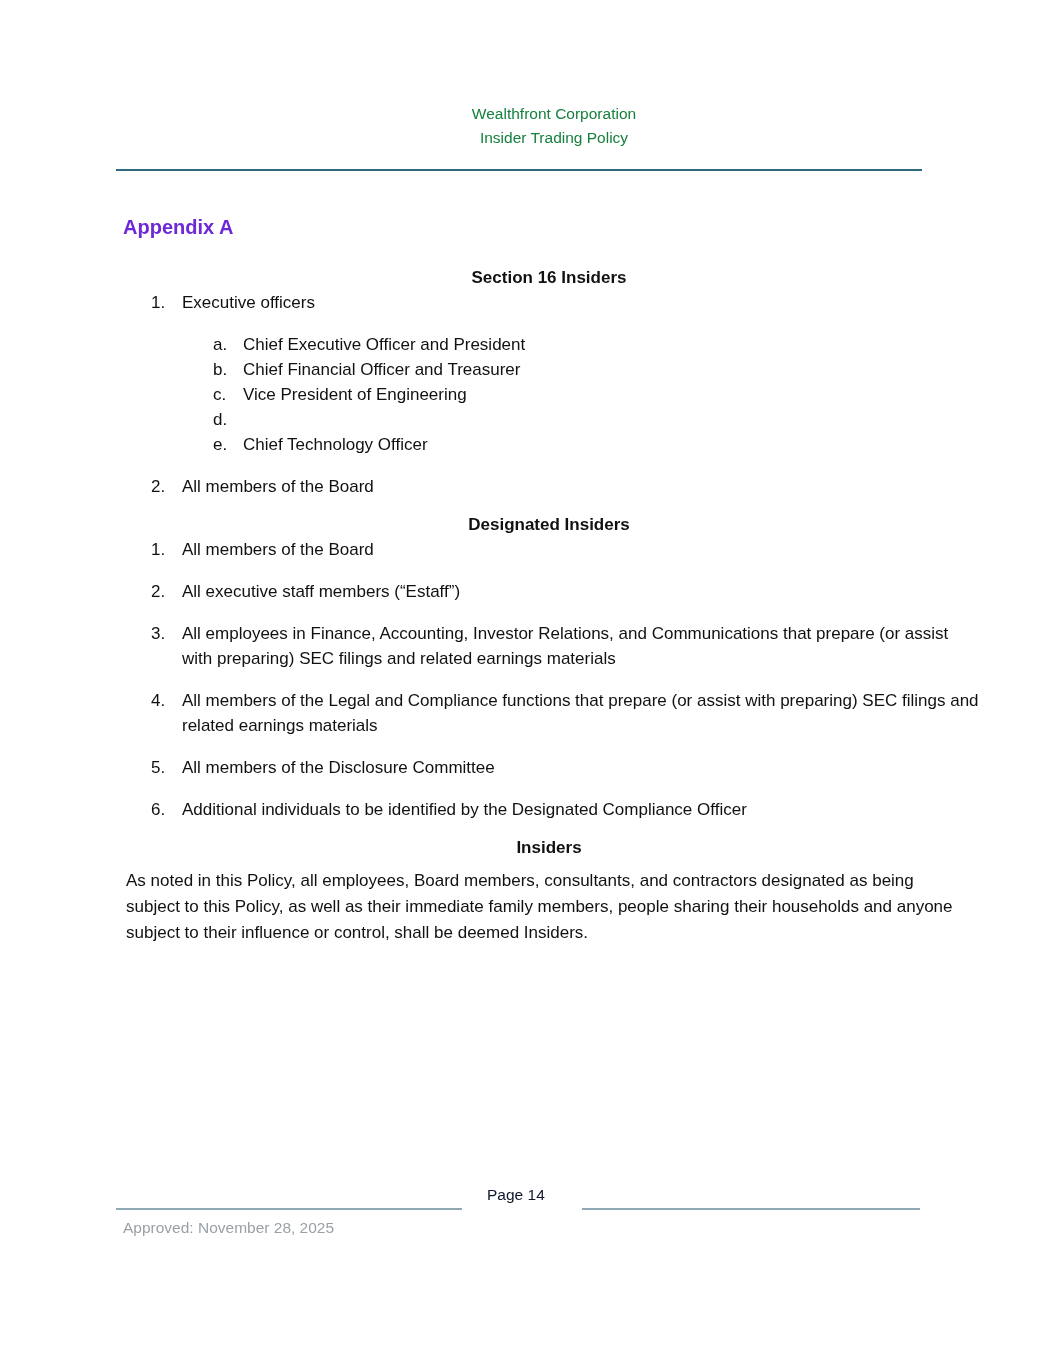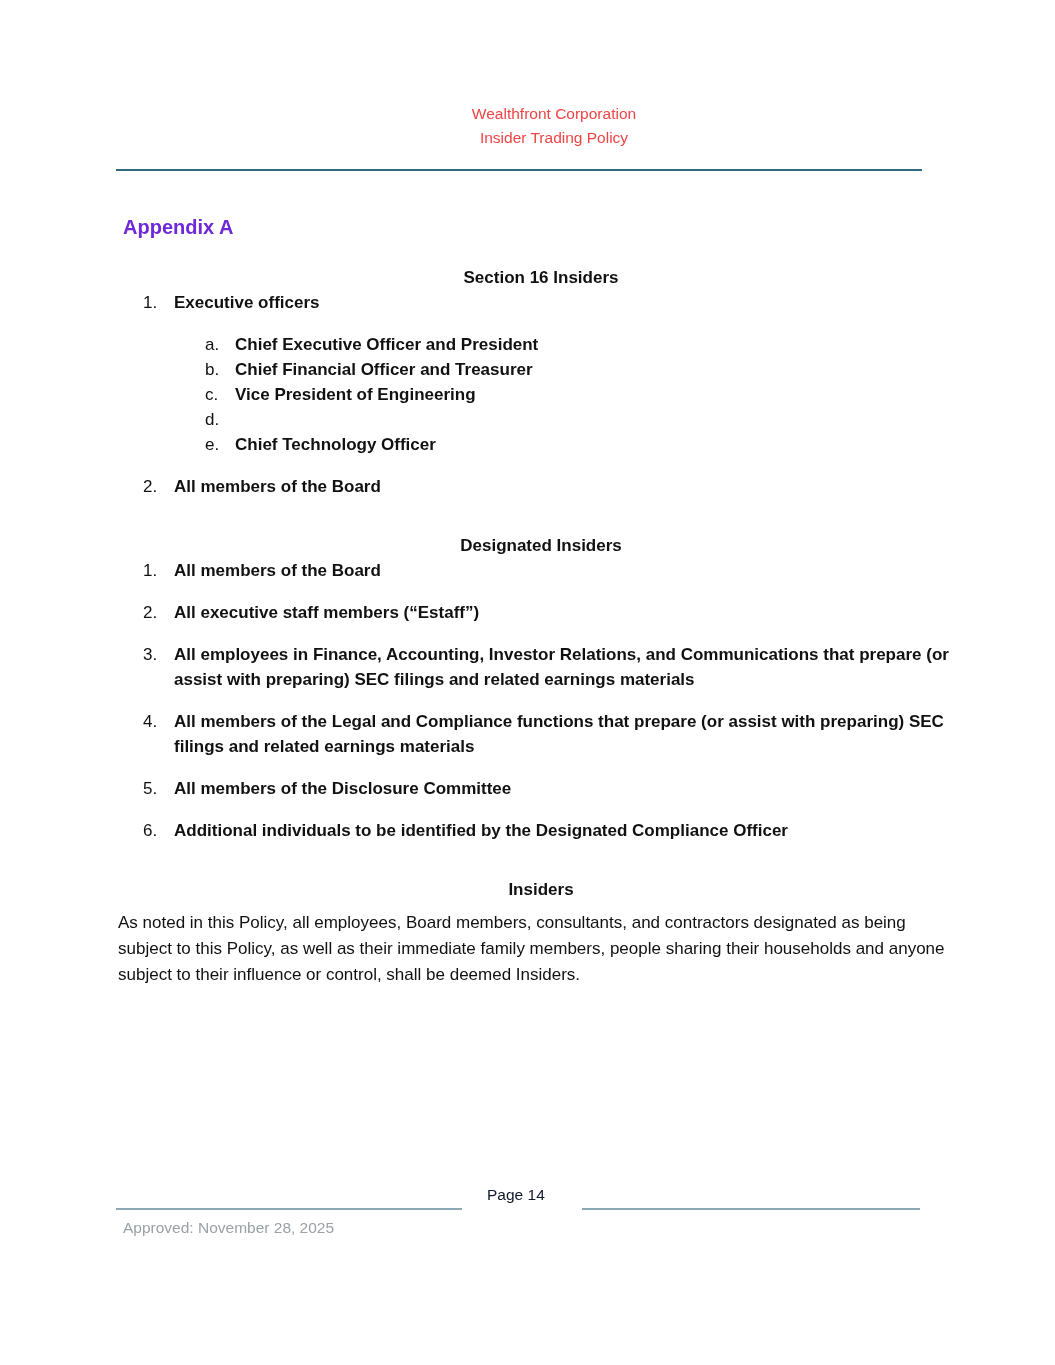--- a/index.html
+++ b/index.html
@@ -11,21 +11,21 @@
     font-family: "Liberation Sans", sans-serif;
     color: #111111;
     overflow: hidden;
   }
   .doc-header {
     position: absolute;
     top: 102px;
     left: 123px;
     width: 862px;
     text-align: center;
-    color: #ef4444;
+    color: #15803d;
     font-size: 15.5px;
     line-height: 24px;
   }
   .header-rule {
     position: absolute;
     top: 169px;
     left: 116px;
     width: 806px;
     height: 0;
     border-top: 2px solid #2f6a80;
@@ -34,45 +34,45 @@
     position: absolute;
     top: 216px;
     left: 123px;
     font-size: 20px;
     font-weight: bold;
     color: #6d28d9;
   }
   .content {
     position: absolute;
     top: 265px;
-    left: 110px;
+    left: 118px;
     width: 862px;
     font-size: 17px;
     line-height: 25px;
   }
   .section-heading {
     margin: 0;
     text-align: center;
     font-size: 17px;
     font-weight: bold;
     line-height: 25px;
   }
-  .section-heading.spaced { margin-top: 34px; }
+  .section-heading.spaced { margin-top: 13px; }
   .li {
     display: flex;
     padding-left: 33px;
   }
   .li .marker {
     width: 31px;
     flex-shrink: 0;
   }
   .li.gap { margin-top: 17px; }
   .sub.li { padding-left: 95px; }
   .sub.li .marker { width: 30px; }
-  .li .txt { flex: 1; font-weight: bold; }
+  .li .txt { flex: 1; }
   .body-paragraph {
     margin: 8px;
     line-height: 26px;
   }
   .footer-rule {
     position: absolute;
     top: 1208px;
     height: 0;
     border-top: 2px solid #8fa9b4;
   }

